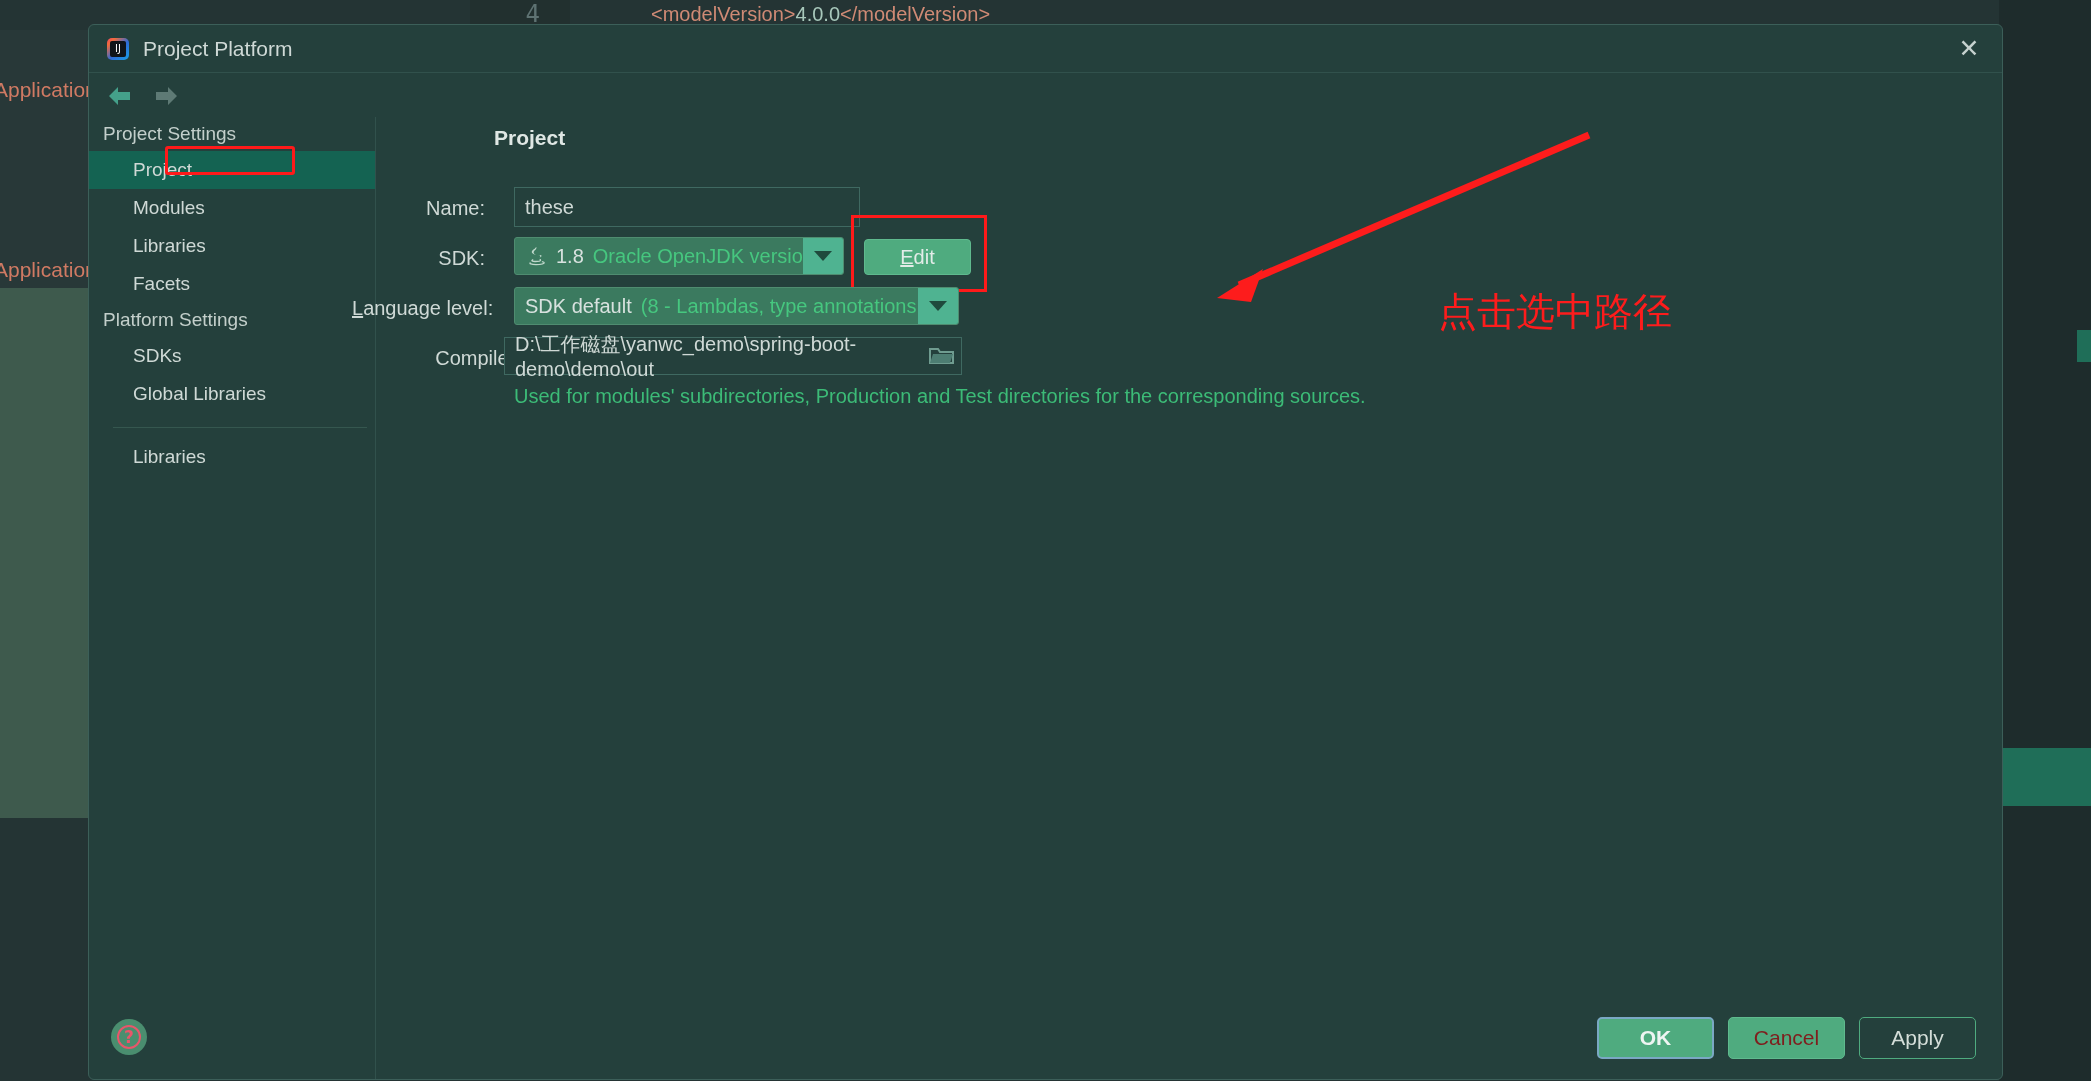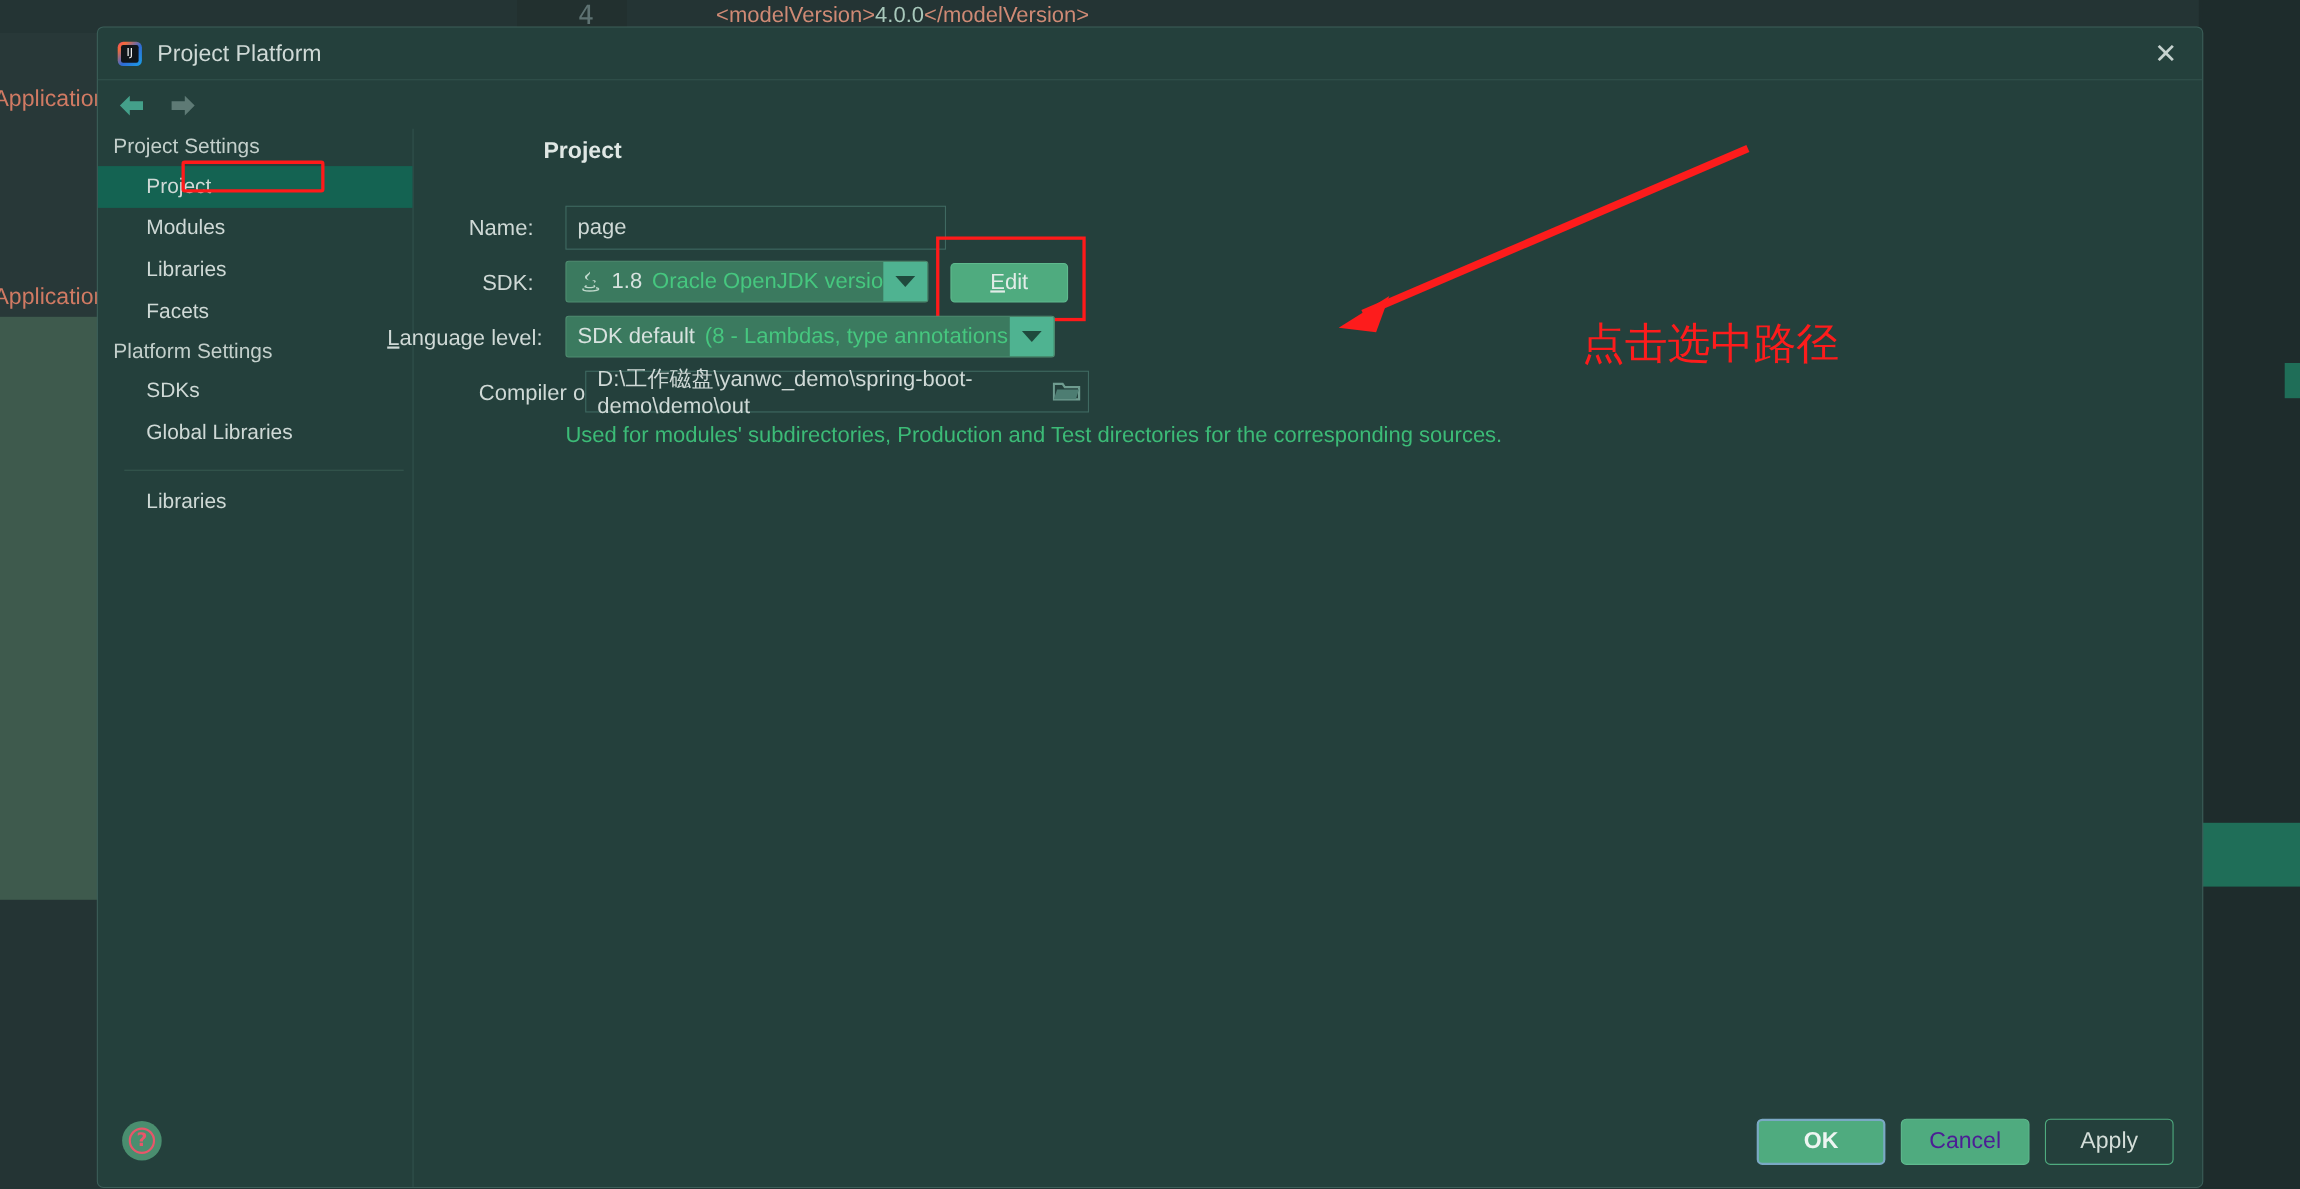--- a/index.html
+++ b/index.html
@@ -362,21 +362,21 @@
     user-select: none;
   }
   .dlg-btn.primary {
     background: #4fab7f;
     color: #eef5f2;
     font-weight: bold;
     border: 2px solid #7aa8c4;
   }
   .dlg-btn.filled {
     background: #4fab7f;
-    color: #4c1d95;
+    color: #7f1d1d;
     border: 1px solid #5fba8e;
   }
   .dlg-btn.outlined {
     background: transparent;
     color: #d4ded9;
     border: 1px solid #4fab7f;
   }
 </style>
 </head>
 <body>
@@ -433,21 +433,21 @@
   </div>
 
   <div id="sel-annot"></div>
 
   <div id="content">
 
     <div id="panel-title">Project</div>
 
     <div class="form-row" style="top:62px">
       <span class="form-label" style="left:0; top:18px; width:108px;">Name:</span>
-      <div class="text-input" style="left:137px; top:8px; width:346px; height:40px;">page</div>
+      <div class="text-input" style="left:137px; top:8px; width:346px; height:40px;">these</div>
     </div>
 
     <div class="form-row" style="top:110px">
       <span class="form-label" style="left:0; top:20px; width:108px;">SDK:</span>
       <div class="combo" style="left:137px; top:10px; width:330px; height:38px;">
         <span class="combo-face">
           <svg class="java-icon" viewBox="0 0 24 26">
             <path d="M9 17c-3 1-1 2 2 2s6-.6 6-1.4c0-.5-1-.9-1-.9" fill="none" stroke="#bfd8cb" stroke-width="1.4"></path>
             <path d="M6 20c-2 1.3 1 2.4 6 2.4s9-1 9-2c0-.6-1.3-1.1-2.6-1.3" fill="none" stroke="#bfd8cb" stroke-width="1.4"></path>
             <path d="M12 3c2 2.4-2.6 4-2.6 6.2 0 1.6 2.6 2.6 2.6 2.6s-4.6-1-4.6-3.2C7.4 6.4 12 5 12 3z" fill="#bfd8cb"></path>
@@ -475,21 +475,21 @@
           <span class="txt-green">(8 - Lambdas, type annotations etc.)</span>
         </span>
         <span class="combo-arrow">
             <i></i>
           </span>
       </div>
     </div>
 
     <div class="form-row" style="top:210px">
       <span class="form-label" style="left:-70px; top:20px; width:275px;">Compiler output:</span>
-      <div class="text-input" style="left:155px; top:10px; width:458px; height:38px;">
+      <div class="text-input" style="left:127px; top:10px; width:458px; height:38px;">
         <span>D:\工作磁盘\yanwc_demo\spring-boot-demo\demo\out</span>
         <span id="folder-btn">
           <svg width="26" height="22" viewBox="0 0 26 22">
             <path d="M1 4h8l2 3h13v11H1z" fill="none" stroke="#6f9c90" stroke-width="2"></path>
             <path d="M4 9h20l-3 9H1z" fill="#4d7d72"></path>
           </svg>
         </span>
       </div>
       <div id="compiler-hint" style="left:137px; top:58px;">Used for modules' subdirectories, Production and Test directories for the corresponding sources.</div>
     </div>

